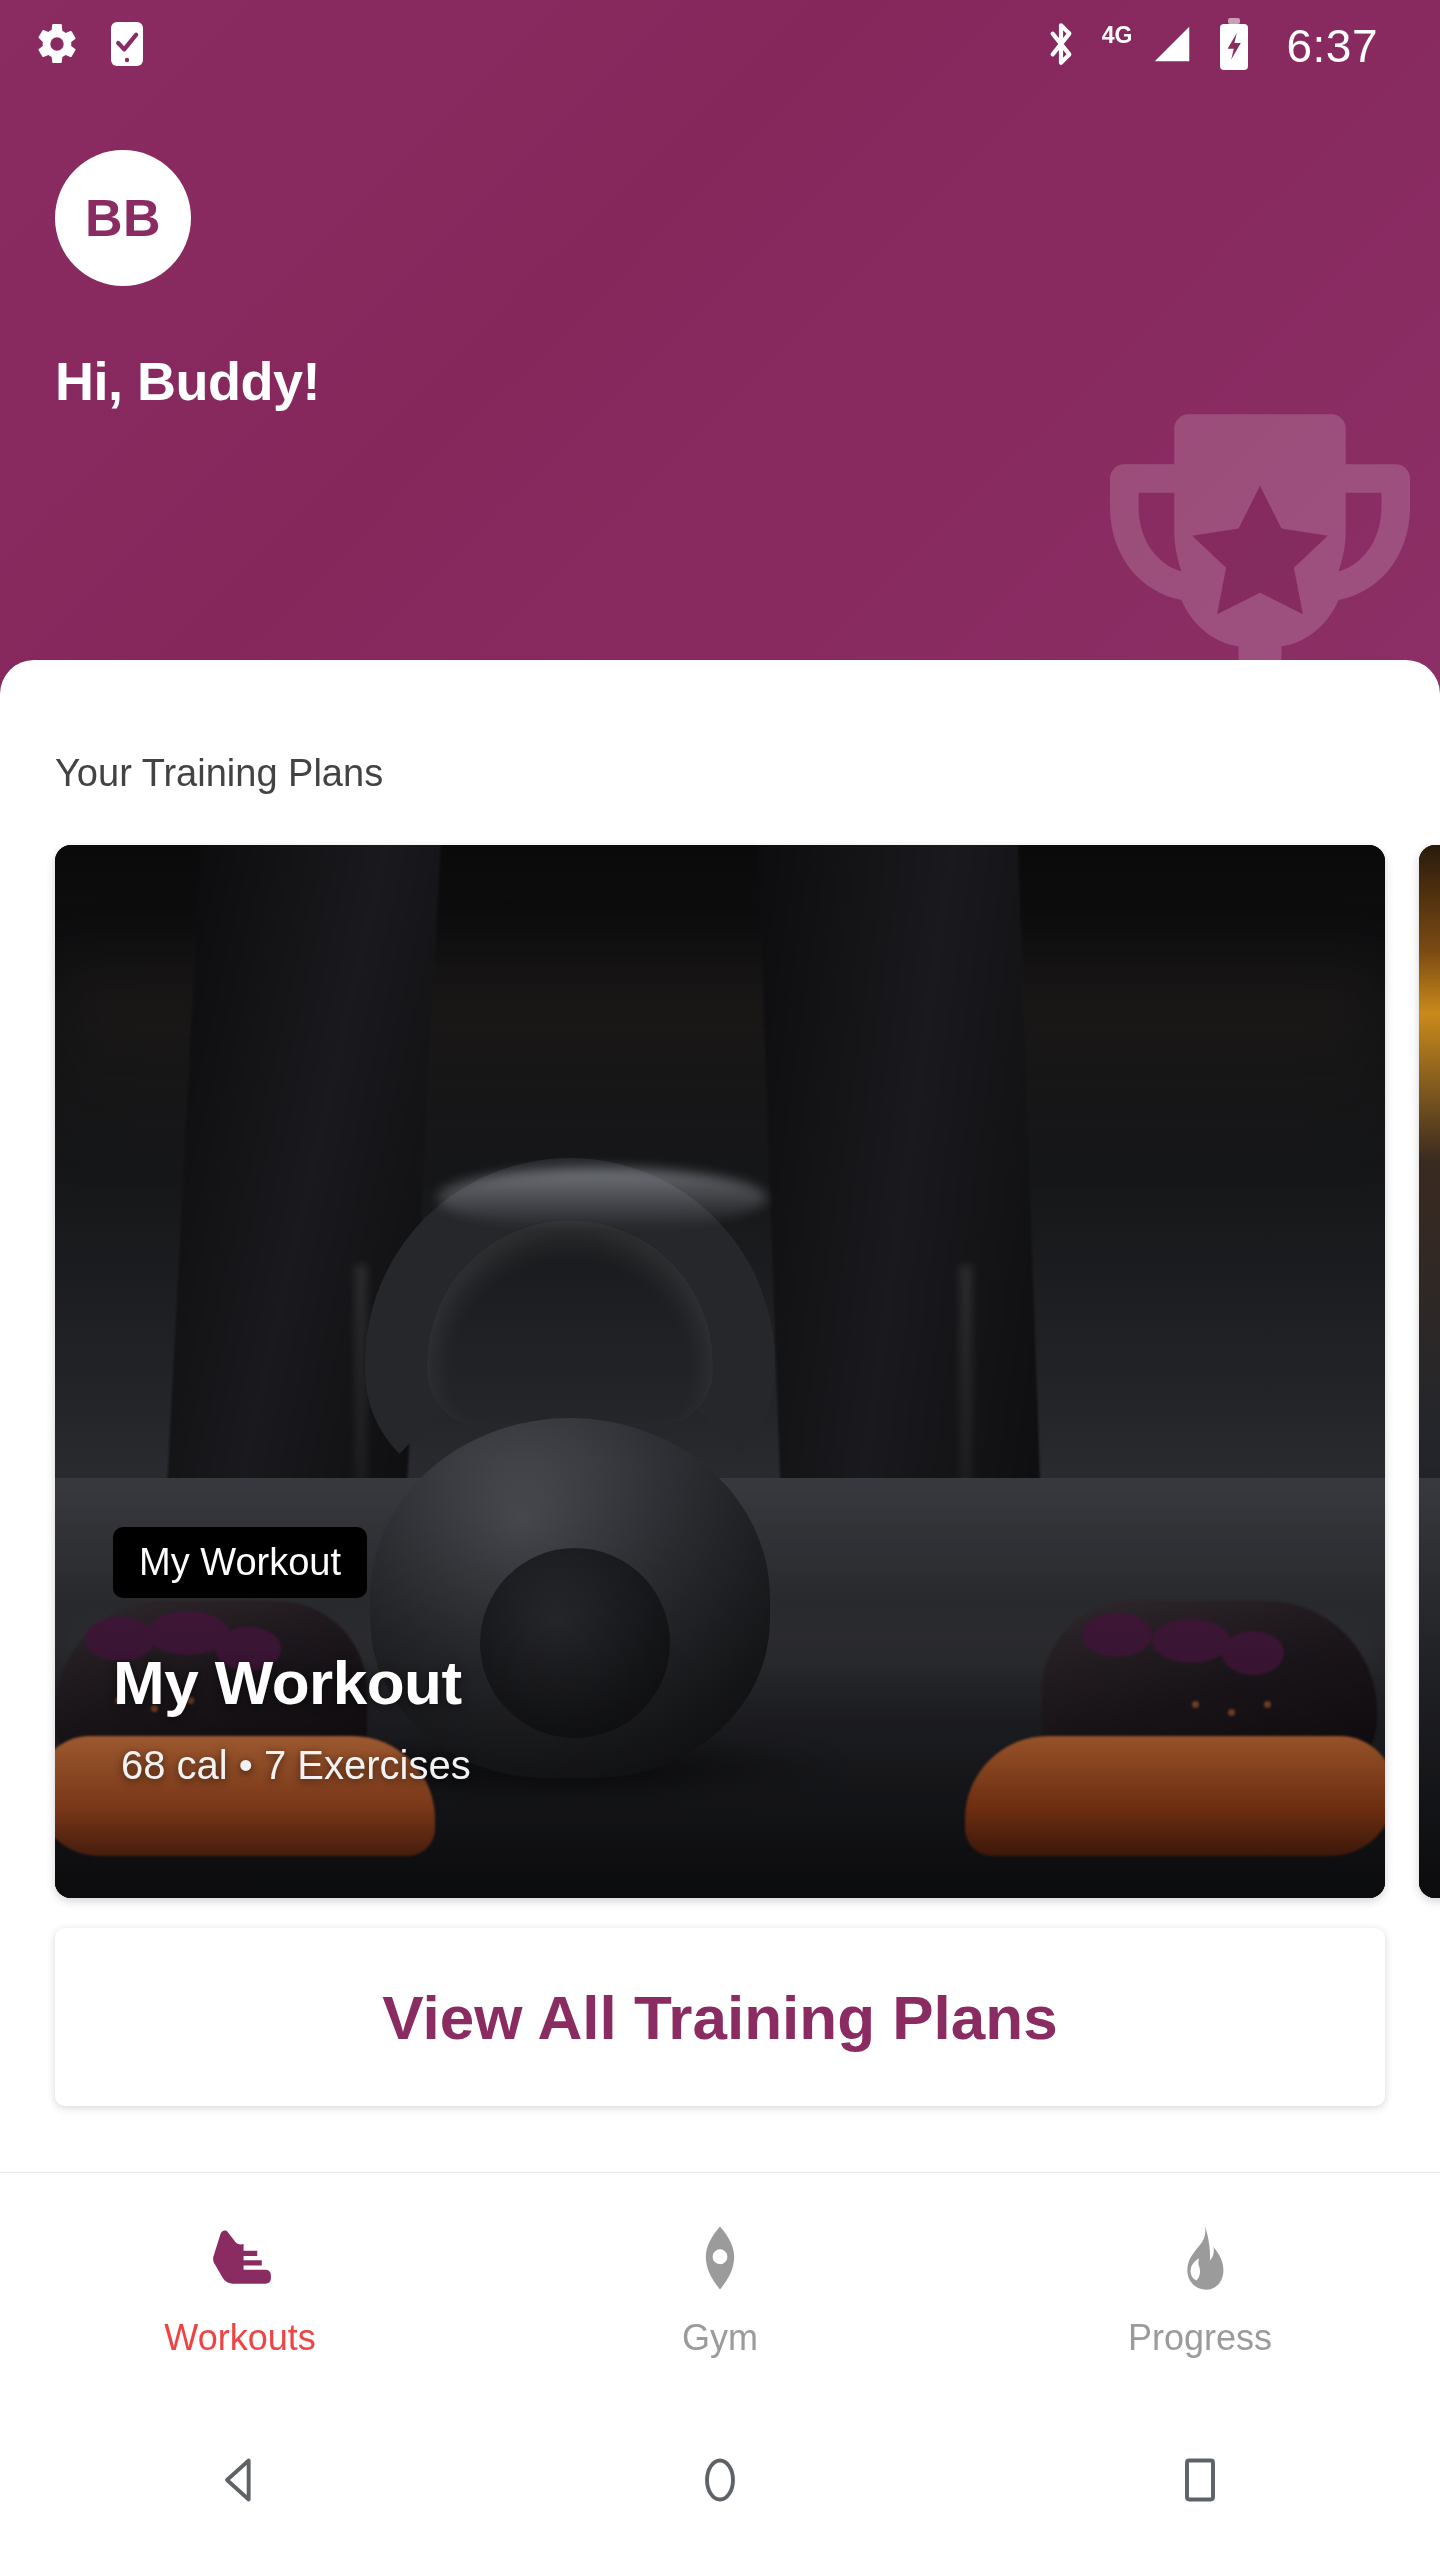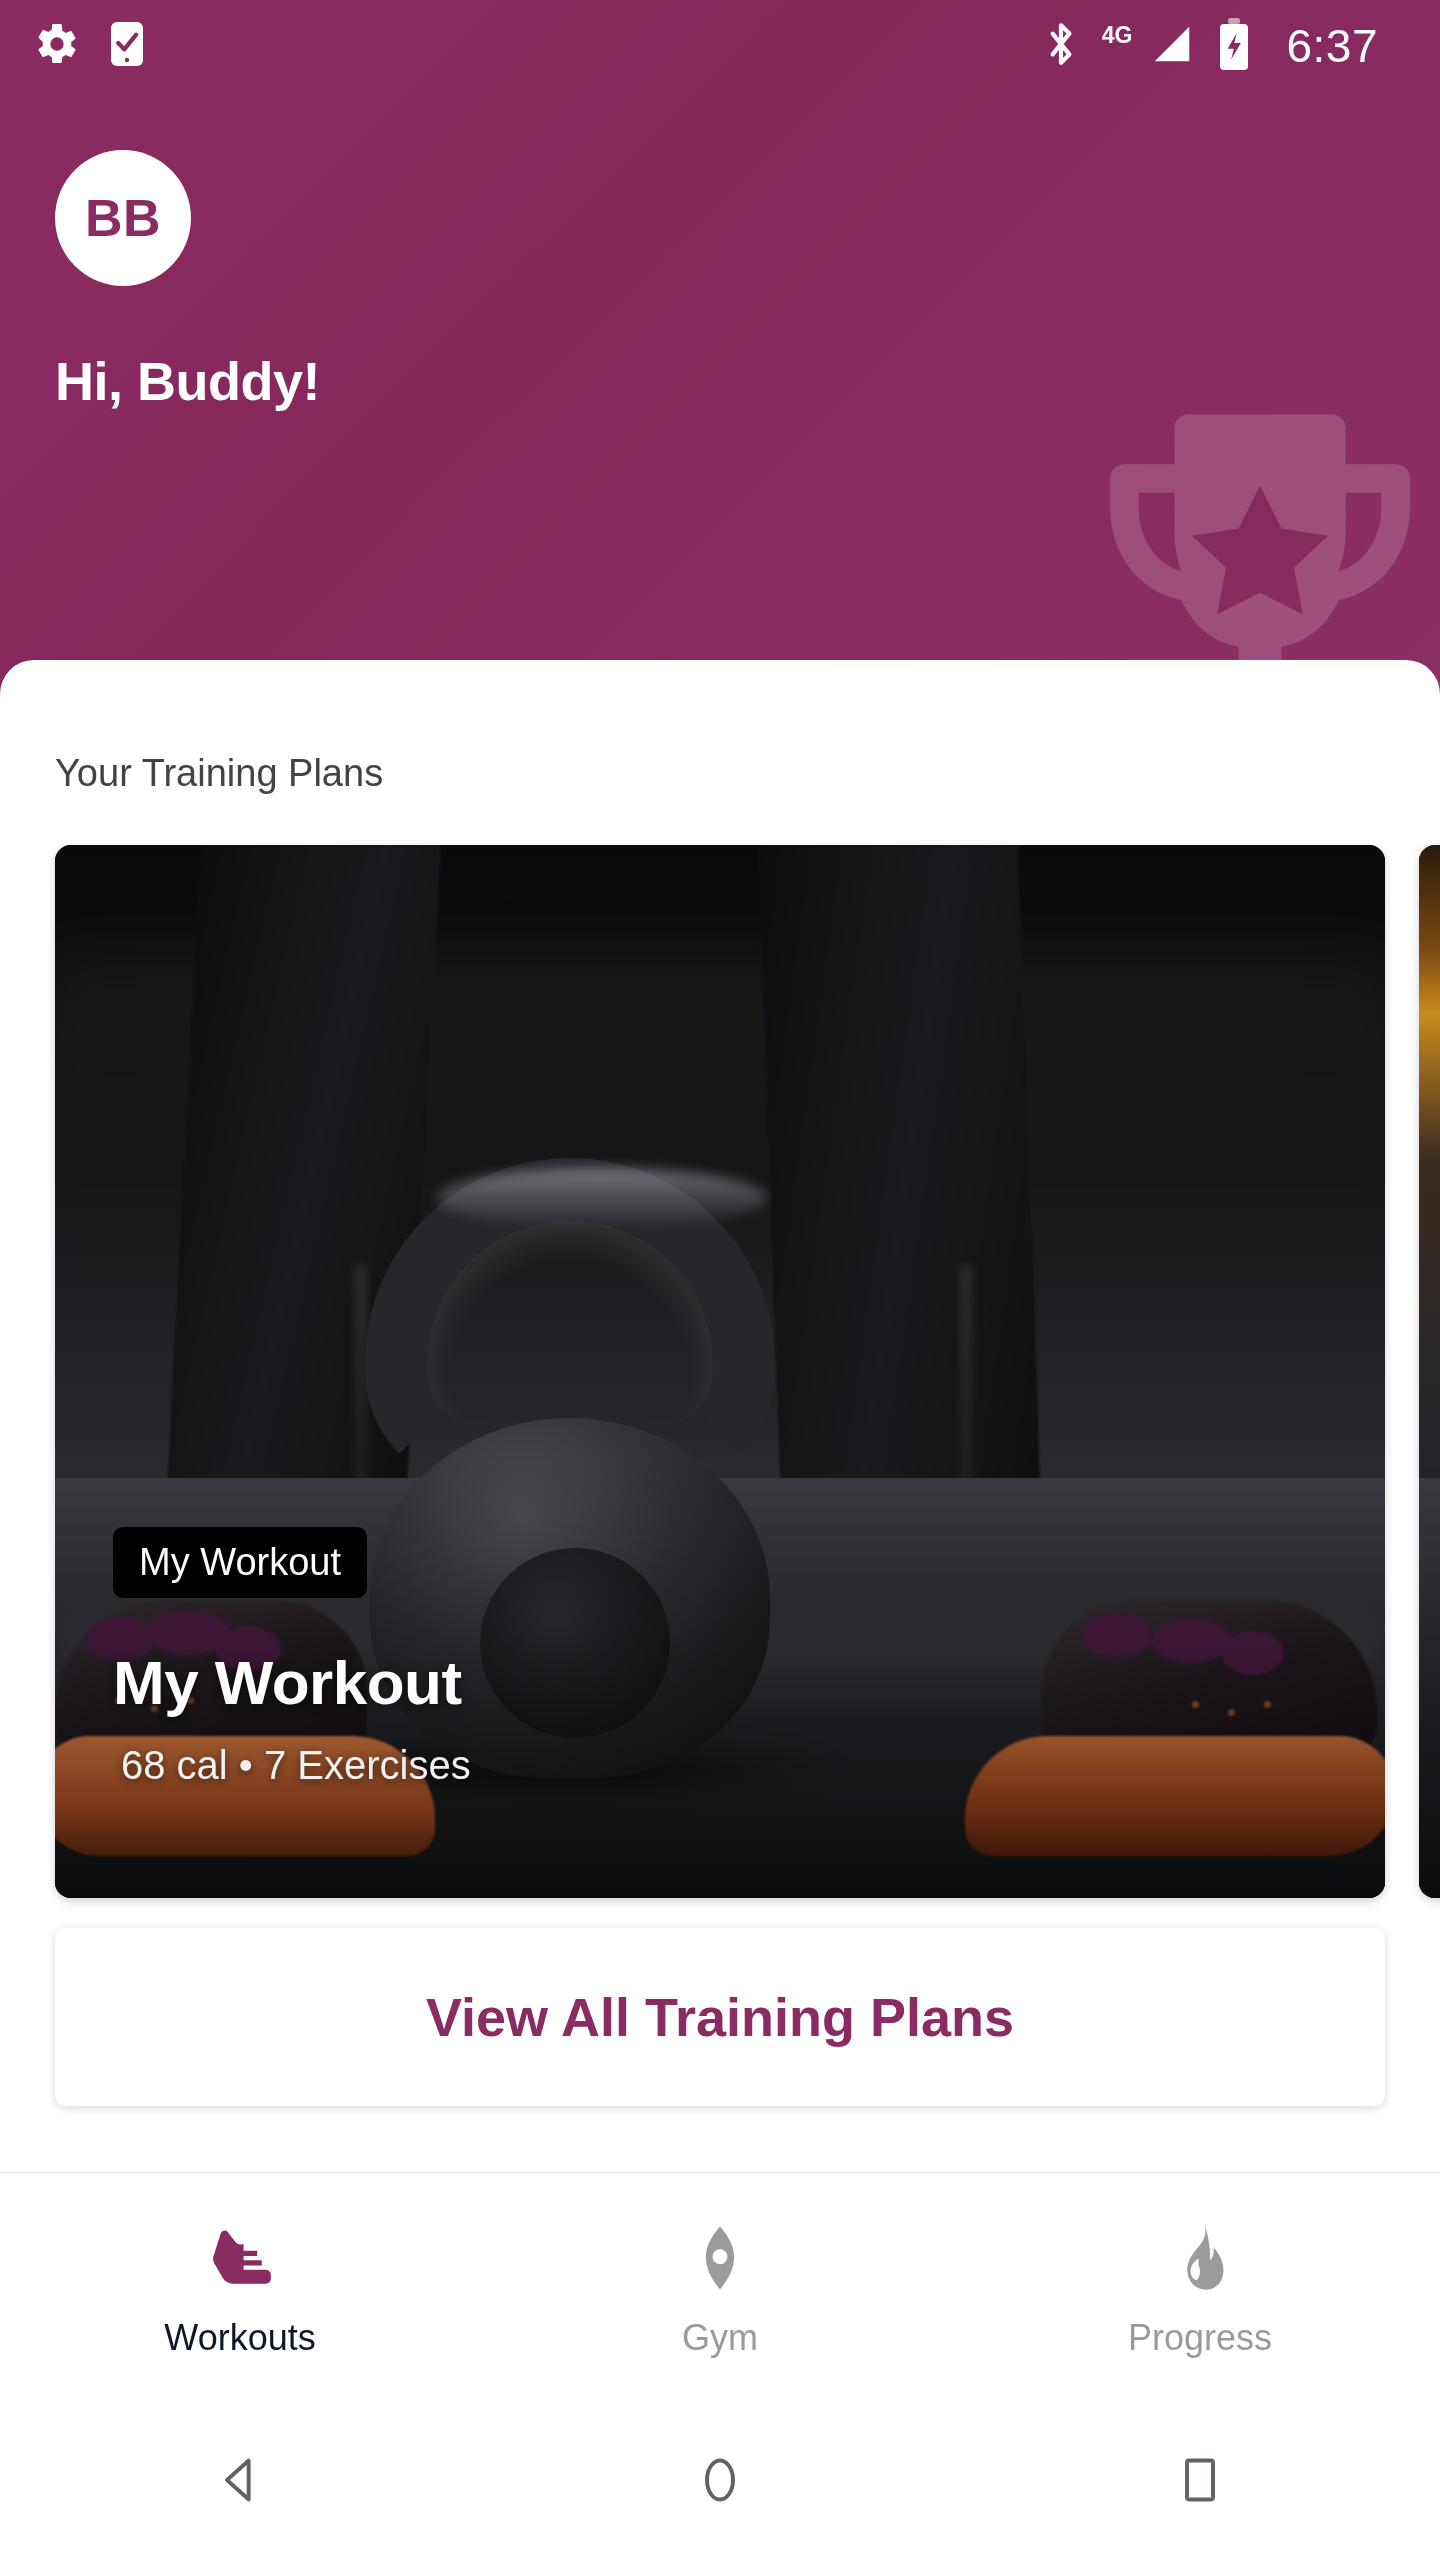--- a/index.html
+++ b/index.html
@@ -198,34 +198,34 @@
 
   
   .view-all {
     position:absolute; left:55px; top:1268px;
     width:1330px; height:178px;
     background:#ffffff; border-radius:10px;
     box-shadow:0 2px 8px rgba(0,0,0,.16);
     display:flex; align-items:center; justify-content:center;
   }
   .view-all-label {
-    color:#8a2c62; font-size:54px; font-weight:700;
+    color:#8a2c62; font-size:62px; font-weight:700;
   }
 
   
   .tabbar {
     position:absolute; left:0; top:2172px; width:1440px; height:228px;
     background:#ffffff; border-top:1px solid #e8e8e8;
     display:flex; align-items:center;
   }
   .tab { flex:1; display:flex; flex-direction:column; align-items:center; gap:16px; }
   .tab-icon { width:86px; height:86px; display:flex; align-items:center; justify-content:center; }
   .tab-icon svg { display:block; }
   .tab-label { font-size:36px; }
-  .tab.active .tab-label { color:#0f172a; }
+  .tab.active .tab-label { color:#ef4444; }
   .tab .tab-label { color:#9b9b9b; }
 
   
   .navbar {
     position:absolute; left:0; top:2400px; width:1440px; height:160px;
     background:#ffffff; display:flex; align-items:center;
   }
   .navbtn { flex:1; display:flex; align-items:center; justify-content:center; }
   .navbtn svg { display:block; }
 </style>

